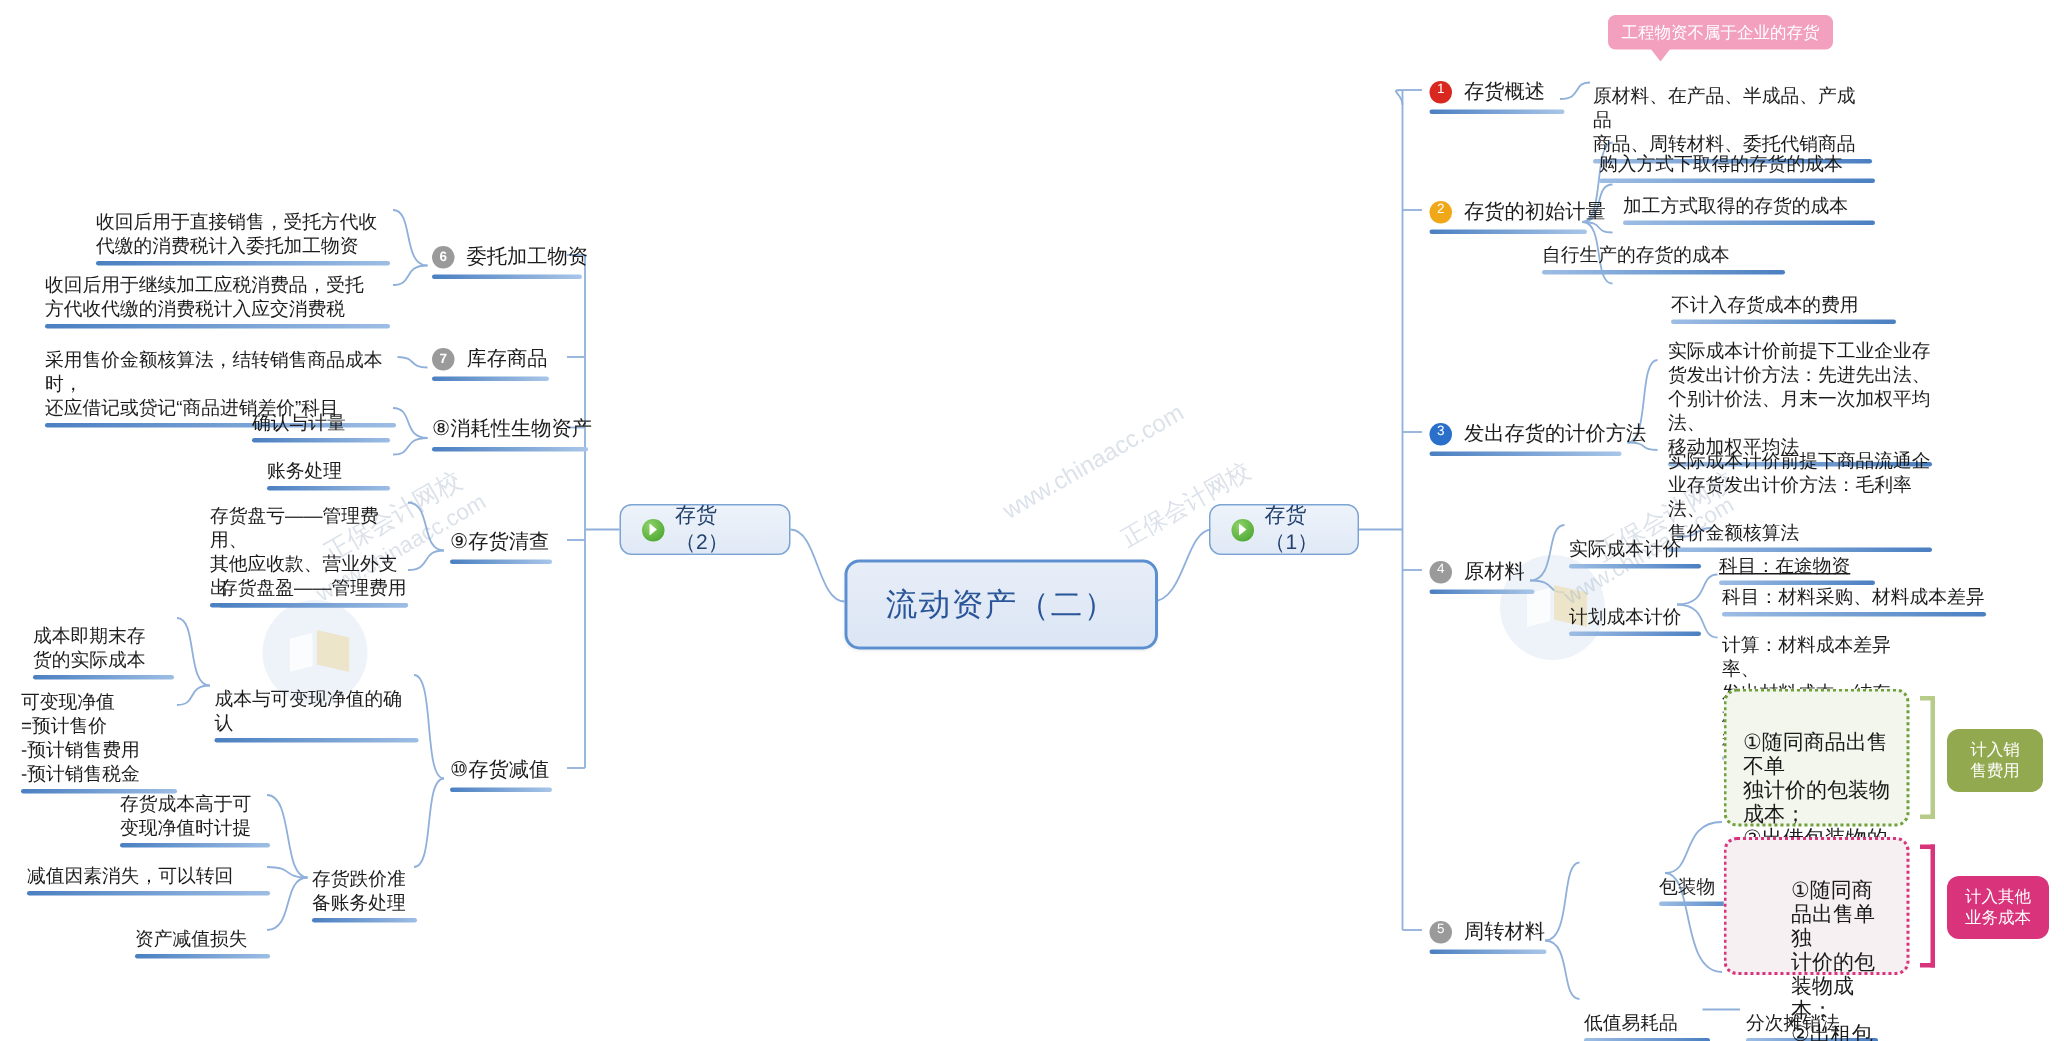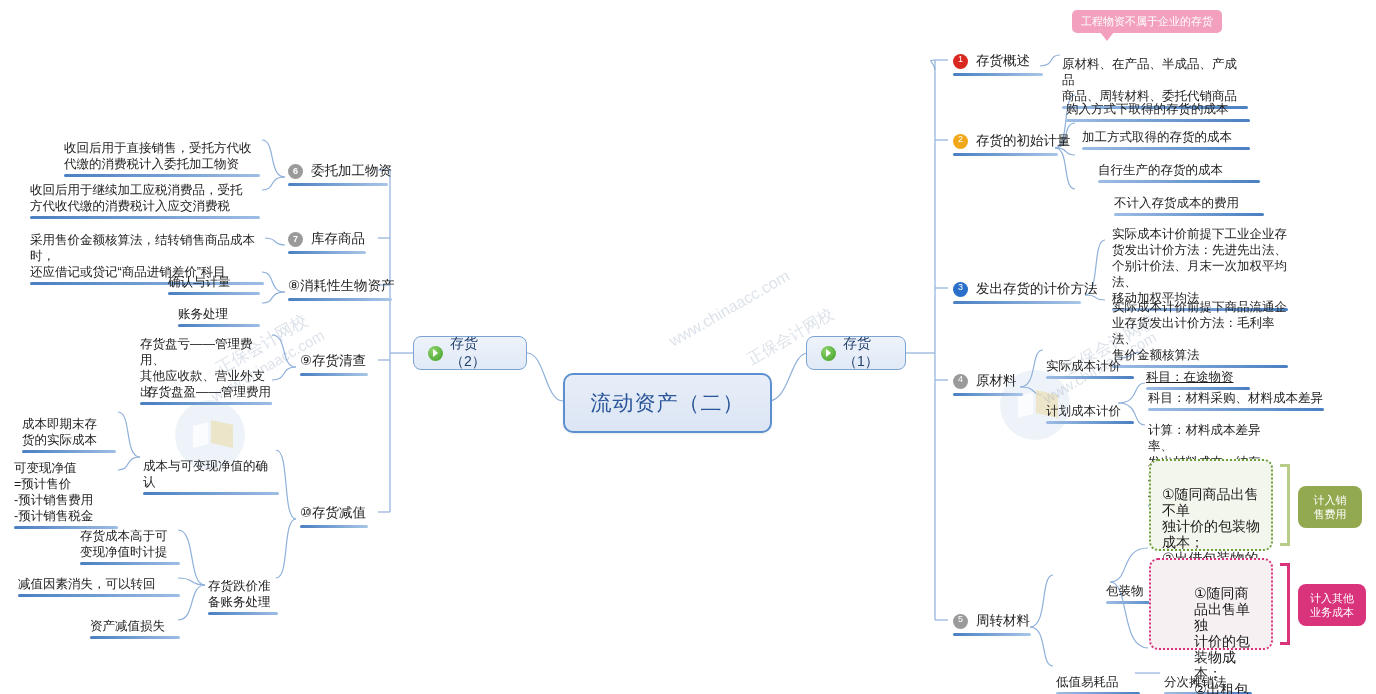--- a/index.html
+++ b/index.html
@@ -307,21 +307,21 @@
   </div>
 
   <div class="node r" style="left:1066px;top:85px;width:184px;">
     <span>购入方式下取得的存货的成本</span>
     <span class="u"></span>
   </div>
   <div class="node r" style="left:1082px;top:113px;width:168px;">
     <span>加工方式取得的存货的成本</span>
     <span class="u"></span>
   </div>
-  <div class="node r" style="left:1098px;top:146px;width:162px;font-family:Liberation Serif, serif;">
+  <div class="node r" style="left:1028px;top:146px;width:162px;font-family:Liberation Serif, serif;">
     <span>自行生产的存货的成本</span>
     <span class="u"></span>
   </div>
   <div class="node r" style="left:1114px;top:179px;width:150px;">
     <span>不计入存货成本的费用</span>
     <span class="u"></span>
   </div>
 
   <div class="node r" style="left:1112px;top:210px;width:176px;">
     <span>实际成本计价前提下工业企业存

